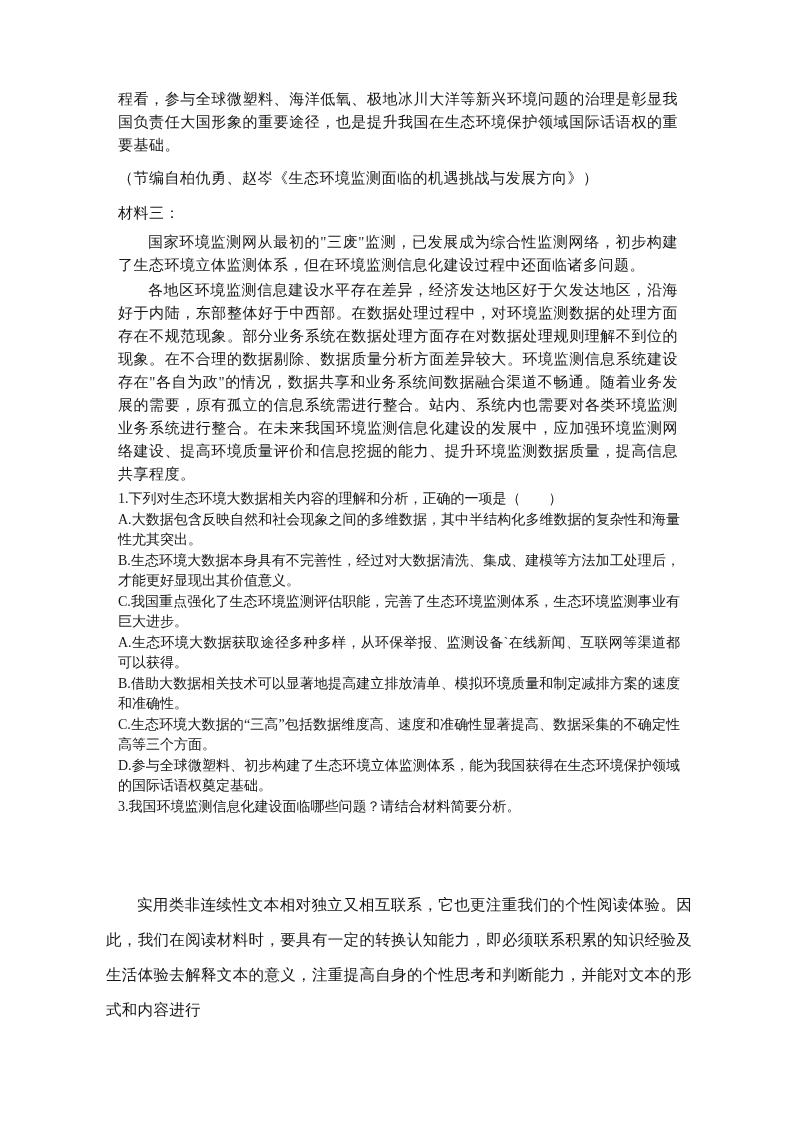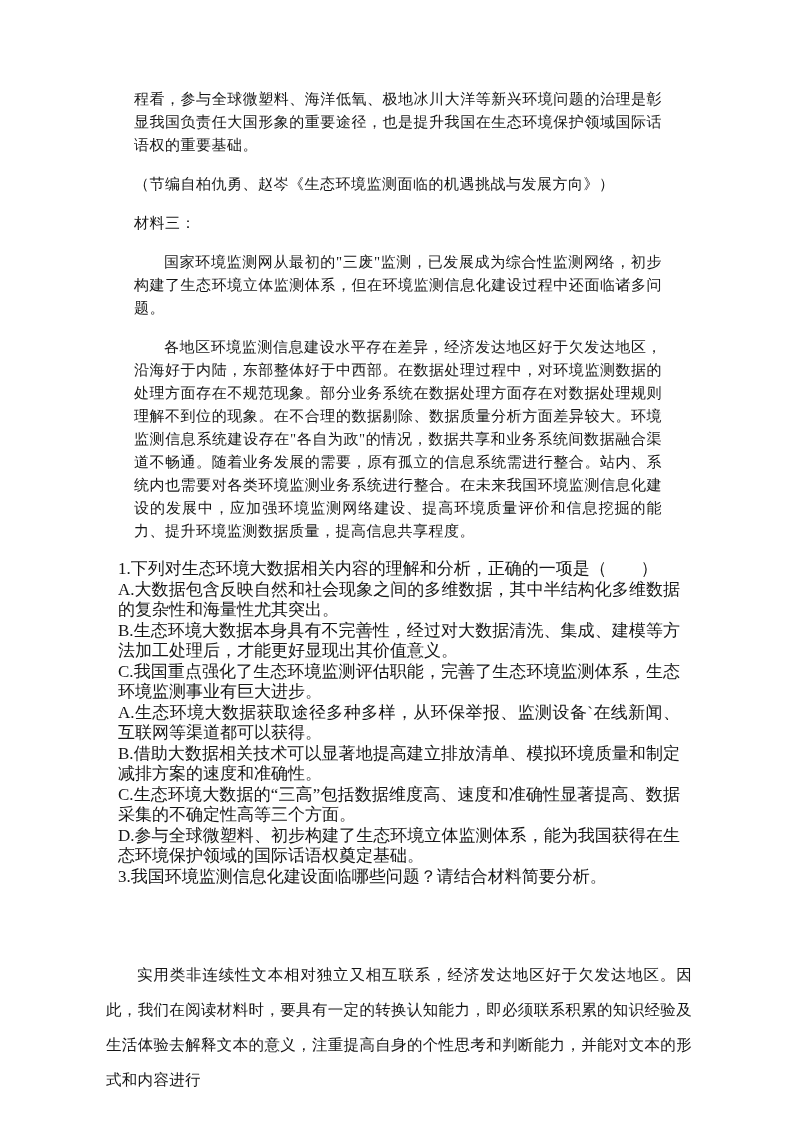--- a/index.html
+++ b/index.html
@@ -22,36 +22,36 @@
     background: #ffffff;
   }
   
   .materials {
     margin: 88px 116px 0 118px;
     font-size: 15px;
     line-height: 23px;
     text-align: justify;
     letter-spacing: 0.5px;
   }
-  .materials p { margin: 16px; }
+  .materials p { margin: 0; }
   .materials .continuation { text-indent: 0; }
   .materials .citation {
     text-align: left;
     text-indent: 0;
     margin-top: 10px;
   }
   .materials .citation2 { margin-top: 2px; }
   .materials .mat-label { margin-top: 12px; }
   .materials .indent1 { margin-top: 6px; text-indent: 2em; }
   .materials .indent2 { margin-top: 2px; text-indent: 2em; }
 
   
   .questions {
     margin: 3px 114px 0 118px;
-    font-size: 17px;
+    font-size: 14px;
     line-height: 20.5px;
     text-align: justify;
   }
   .questions p { margin: 0; }
 
   
   .footer-note {
     margin: 70px 102px 0 106px;
     font-size: 15.5px;
     line-height: 35px;
@@ -79,16 +79,16 @@
     <p>B.生态环境大数据本身具有不完善性，经过对大数据清洗、集成、建模等方法加工处理后，才能更好显现出其价值意义。</p>
     <p>C.我国重点强化了生态环境监测评估职能，完善了生态环境监测体系，生态环境监测事业有巨大进步。</p>
     <p>A.生态环境大数据获取途径多种多样，从环保举报、监测设备`在线新闻、互联网等渠道都可以获得。</p>
     <p>B.借助大数据相关技术可以显著地提高建立排放清单、模拟环境质量和制定减排方案的速度和准确性。</p>
     <p>C.生态环境大数据的“三高”包括数据维度高、速度和准确性显著提高、数据采集的不确定性高等三个方面。</p>
     <p>D.参与全球微塑料、初步构建了生态环境立体监测体系，能为我国获得在生态环境保护领域的国际话语权奠定基础。</p>
     <p>3.我国环境监测信息化建设面临哪些问题？请结合材料简要分析。</p>
   </div>
 
   <div class="footer-note">
-    <p>实用类非连续性文本相对独立又相互联系，经济发达地区好于欠发达地区。因此，我们在阅读材料时，要具有一定的转换认知能力，即必须联系积累的知识经验及生活体验去解释文本的意义，注重提高自身的个性思考和判断能力，并能对文本的形式和内容进行</p>
+    <p>实用类非连续性文本相对独立又相互联系，它也更注重我们的个性阅读体验。因此，我们在阅读材料时，要具有一定的转换认知能力，即必须联系积累的知识经验及生活体验去解释文本的意义，注重提高自身的个性思考和判断能力，并能对文本的形式和内容进行</p>
   </div>
 
 </div>
 
 </body></html>

